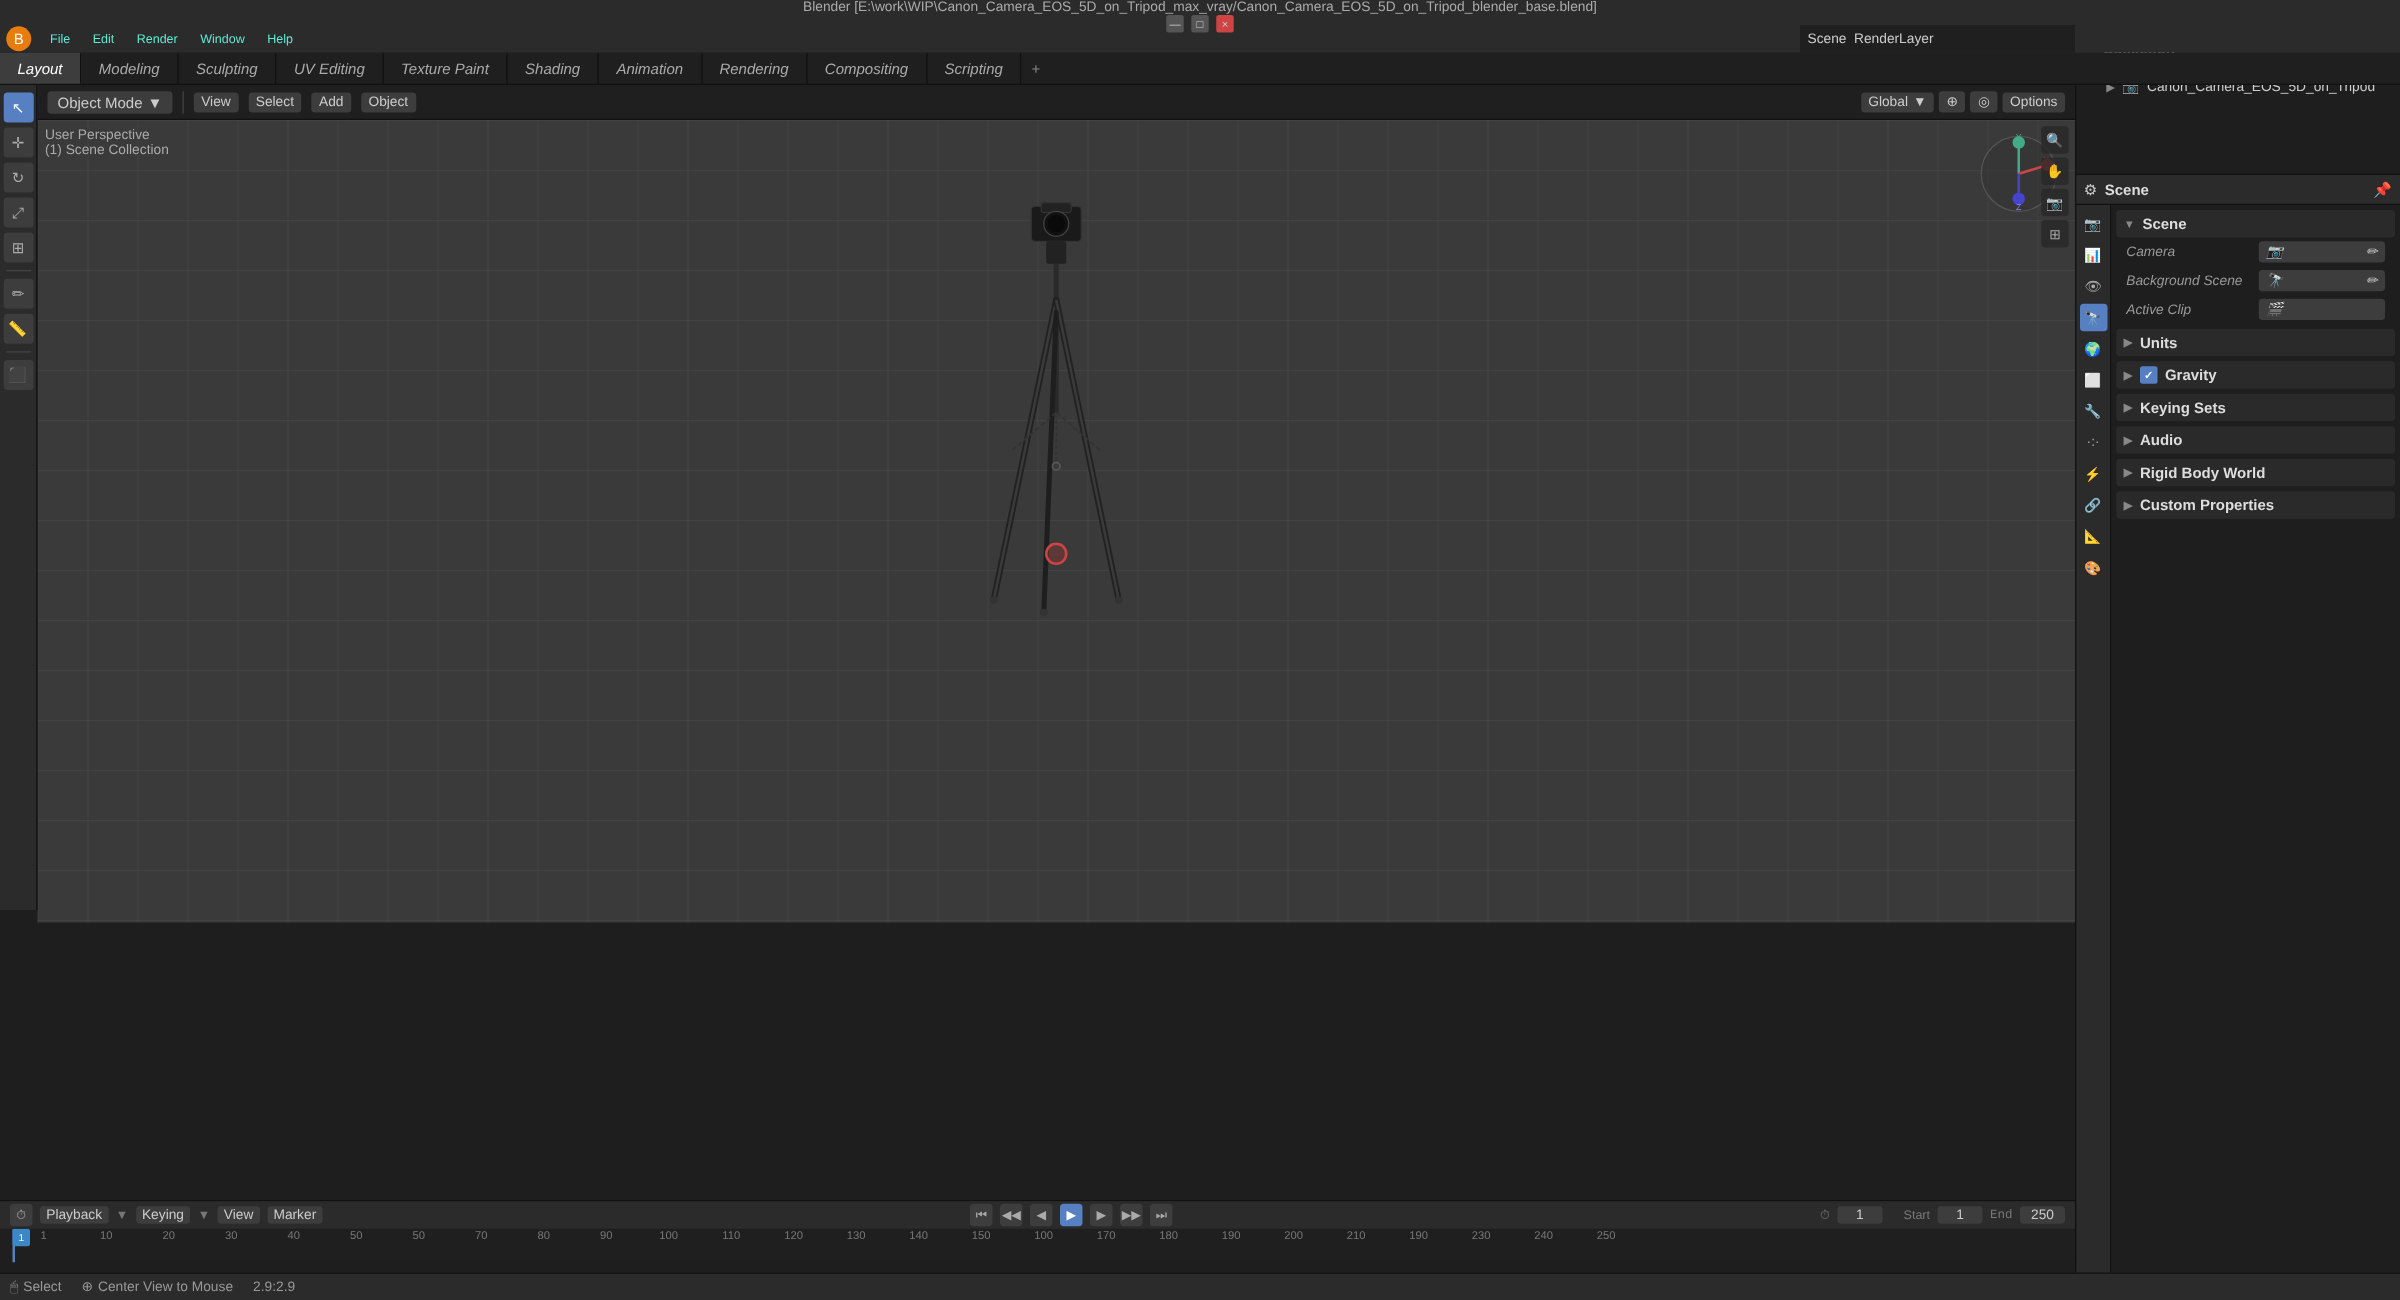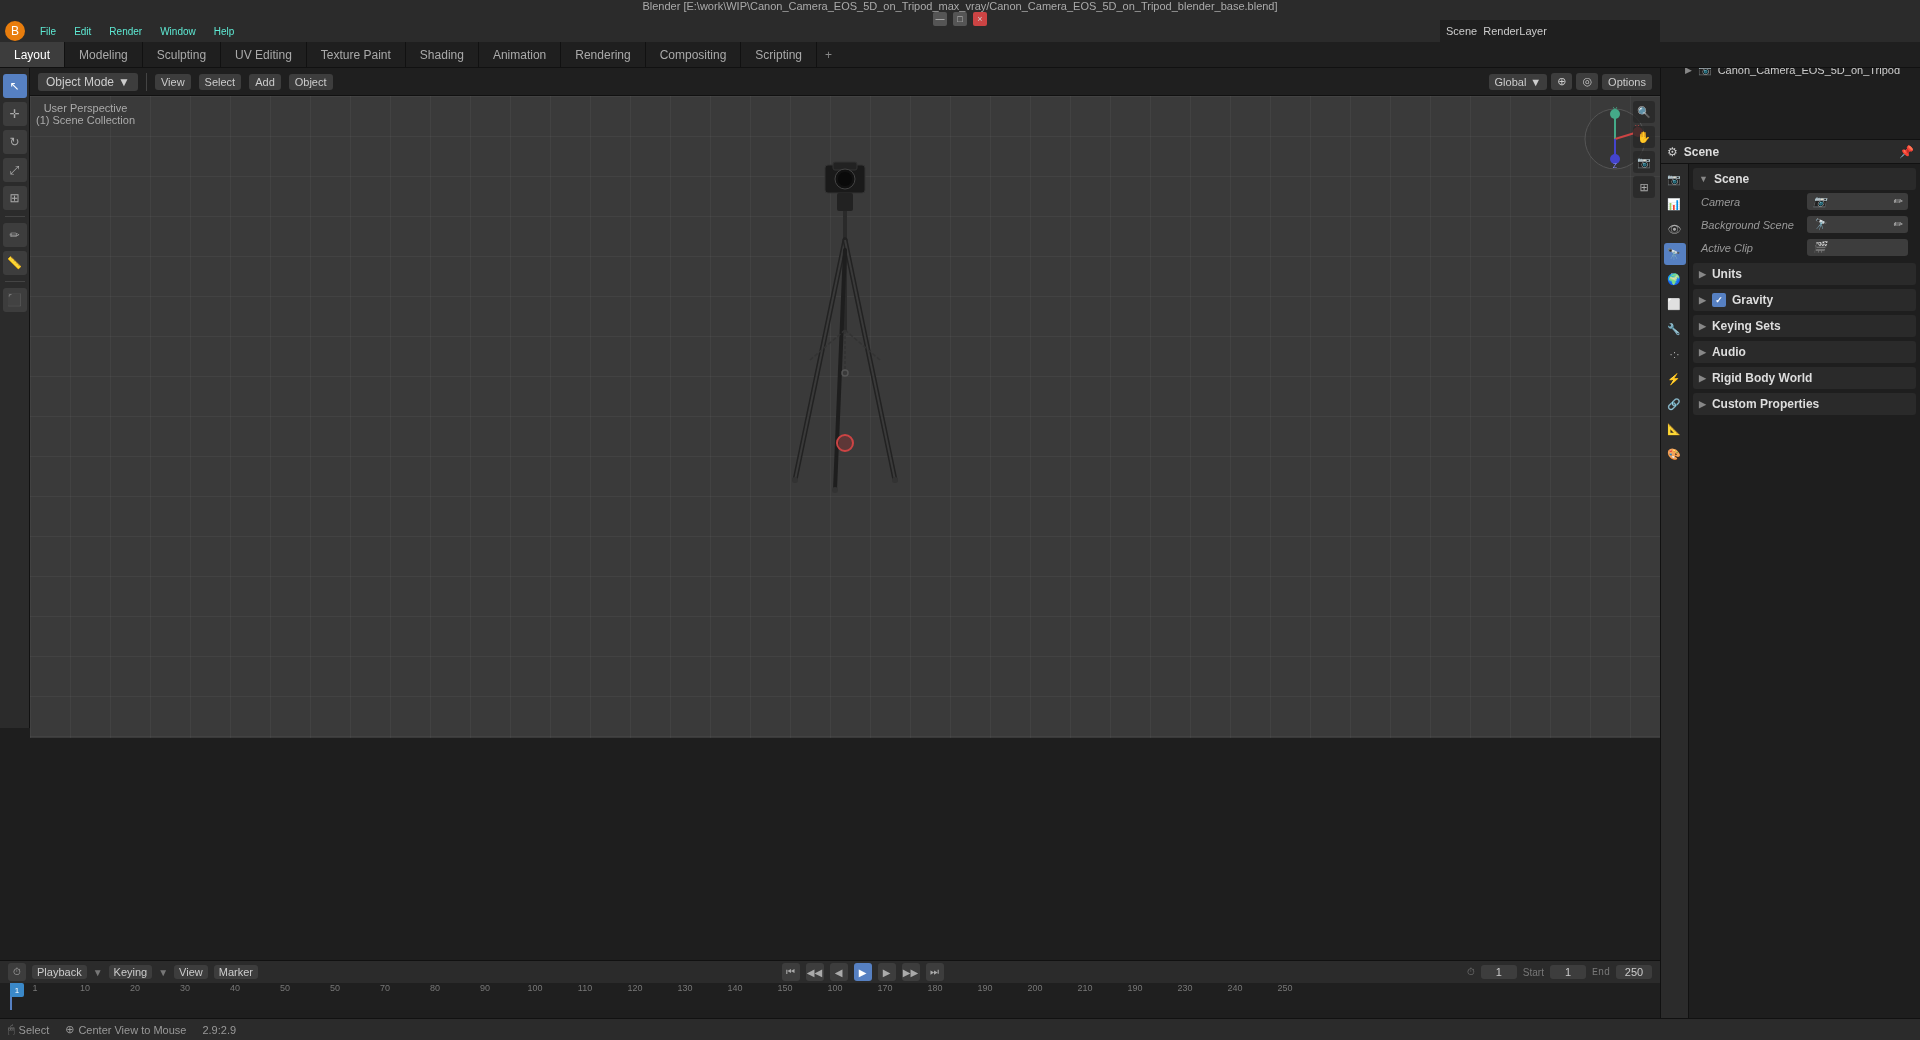--- a/index.html
+++ b/index.html
@@ -93,20 +93,21 @@
       border-bottom: 1px solid #111;
     }
     .ws-tab {
       padding: 0 14px;
       display: flex;
       align-items: center;
       font-size: 12px;
       color: #aaa;
       cursor: pointer;
       border-right: 1px solid #111;
+      font-style: italic;
     }
     .ws-tab-add {
       padding: 0 8px;
       display: flex;
       align-items: center;
       color: #888;
       cursor: pointer;
     }
 
     
@@ -209,21 +210,20 @@
         linear-gradient(rgba(255,255,255,0.04) 1px, transparent 1px),
         linear-gradient(90deg, rgba(255,255,255,0.04) 1px, transparent 1px);
       background-size: 40px 40px;
     }
 
     
     #vp-overlay {
       position: absolute;
       top: 6px; left: 6px;
       z-index: 5;
-      text-align: center;
     }
     #vp-overlay .vp-label { font-size: 11px; color: #aaa; }
 
     
     #nav-gizmo {
       position: absolute;
       top: 8px;
       right: 10px;
       width: 70px;
       height: 70px;
@@ -778,21 +778,21 @@
     <div class="tl-btn">◀◀</div>
     <div class="tl-btn">◀</div>
     <div class="tl-btn" style="background:#5680c2;color:#fff;">▶</div>
     <div class="tl-btn">▶</div>
     <div class="tl-btn">▶▶</div>
     <div class="tl-btn">⏭</div>
     <div class="tl-spacer"></div>
 
     <span style="color:#777;font-size:10px;">⏱</span>
     <input class="tl-input" value="1" style="">
-    <span style="font-size:10px;color:#777;">Start</span>
+    <span style="font-size:10px;color:#777;margin-left:11px;">Start</span>
     <input class="tl-input" value="1" style="">
     <span style="font-size:10px;color:#777;font-family:Liberation Mono, monospace;">End</span>
     <input class="tl-input" value="250" style="">
   </div>
 
   <div id="tl-frames-row">
     <div id="timeline-playhead" style="left:10px;">
       <div class="tl-current-marker">1</div>
     </div>
 

